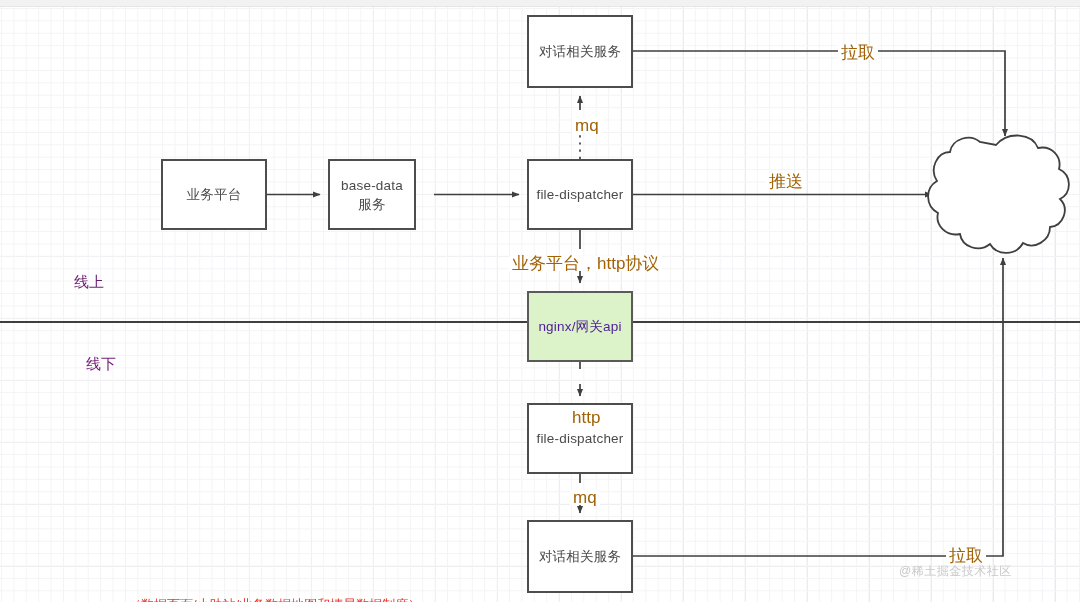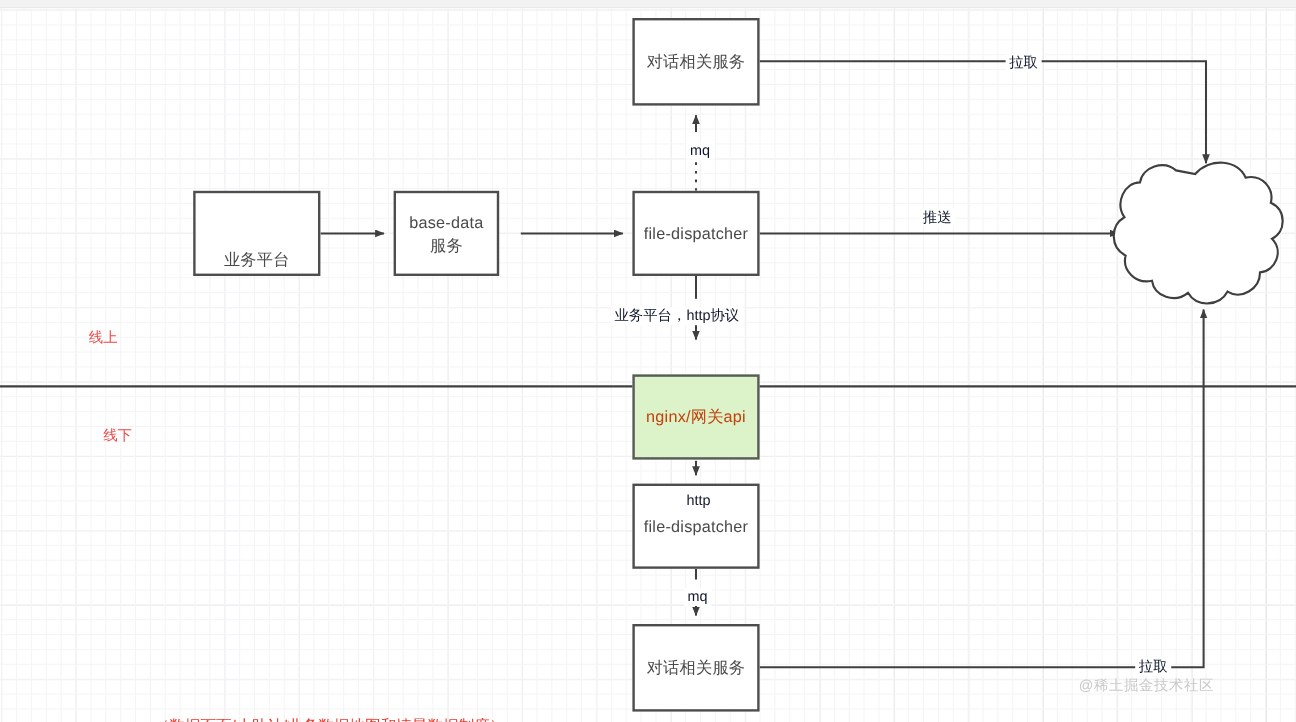--- a/index.html
+++ b/index.html
@@ -58,36 +58,35 @@
     text-align: center;
     color: #4a4a4a;
     font-size: 13.5px;
     line-height: 19px;
     padding: 2px 6px;
     letter-spacing: 0.2px;
   }
   .node.green {
     background: #dcf2c8;
     border-color: #5a5a5a;
-    color: #c2410c;
-    margin-top: 21px;
+    color: #4c1d95;
   }
   .edge-label {
     position: absolute;
-    color: #0f172a;
-    font-size: 12px;
+    color: #a16207;
+    font-size: 17px;
     line-height: 15px;
     background: #ffffff;
     padding: 0 3px;
     white-space: nowrap;
   }
   .zone-label {
     position: absolute;
-    color: #ef4444;
-    font-size: 12px;
+    color: #701a75;
+    font-size: 15px;
     white-space: nowrap;
   }
   .watermark {
     position: absolute;
     color: #c9c9c9;
     font-size: 12px;
     white-space: nowrap;
     letter-spacing: 0.5px;
   }
   .footnote {
@@ -149,21 +148,21 @@
                C925,206 925,188 937,181
                C929,169 937,152 950,152
                C952,139 970,133 980,142 Z" stroke="#3f3f3f" stroke-width="1.8" fill="#ffffff"></path>
     </g>
   </svg>
 
   <div class="node" style="left:527px; top:15px; width:106px; height:73px;">
     <span>对话相关服务</span>
   </div>
 
-  <div class="node" style="left:161px; top:159px; width:106px; height:71px;align-items:flex-end;">
+  <div class="node" style="left:161px; top:159px; width:106px; height:71px;">
     <span>业务平台</span>
   </div>
 
   <div class="node" style="left:328px; top:159px; width:88px; height:71px;">
     <span>base-data服务</span>
   </div>
 
   <div class="node" style="left:527px; top:159px; width:106px; height:71px;">
     <span>file-dispatcher</span>
   </div>

